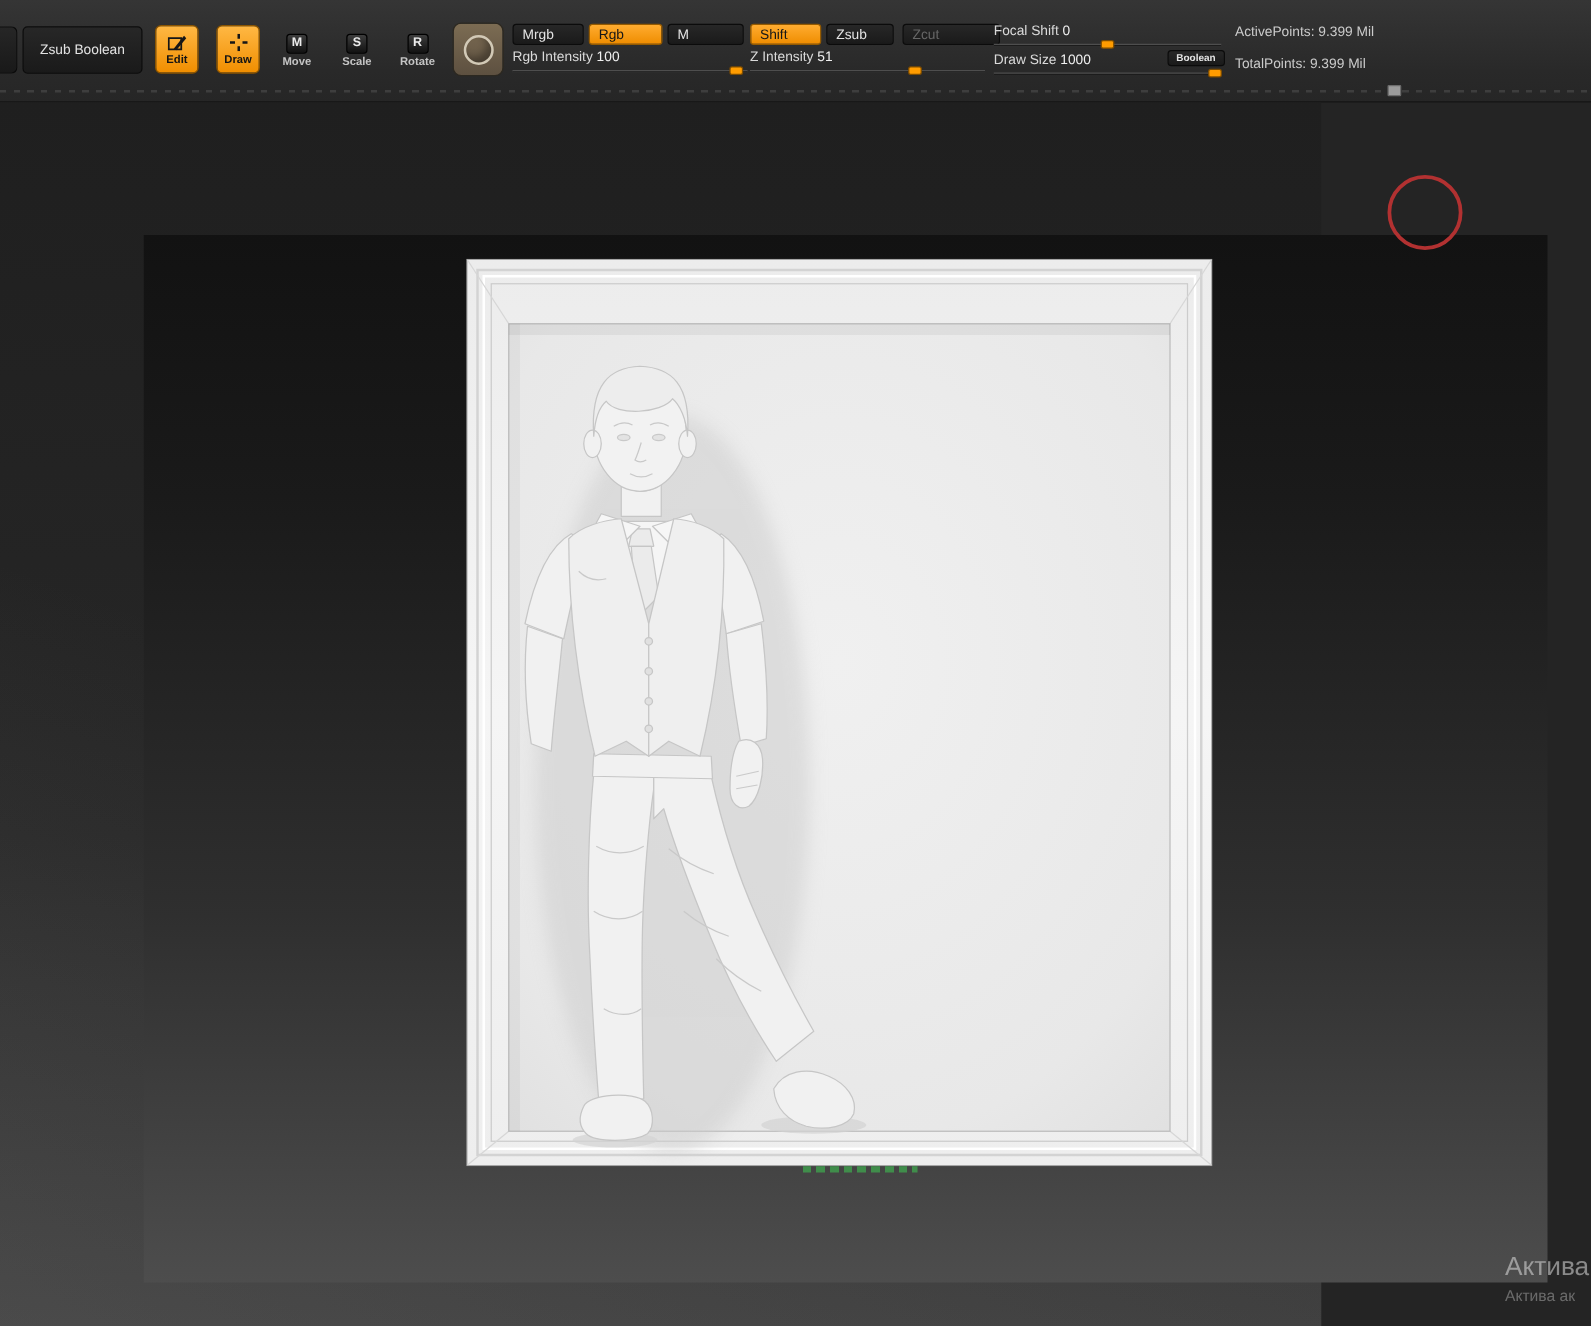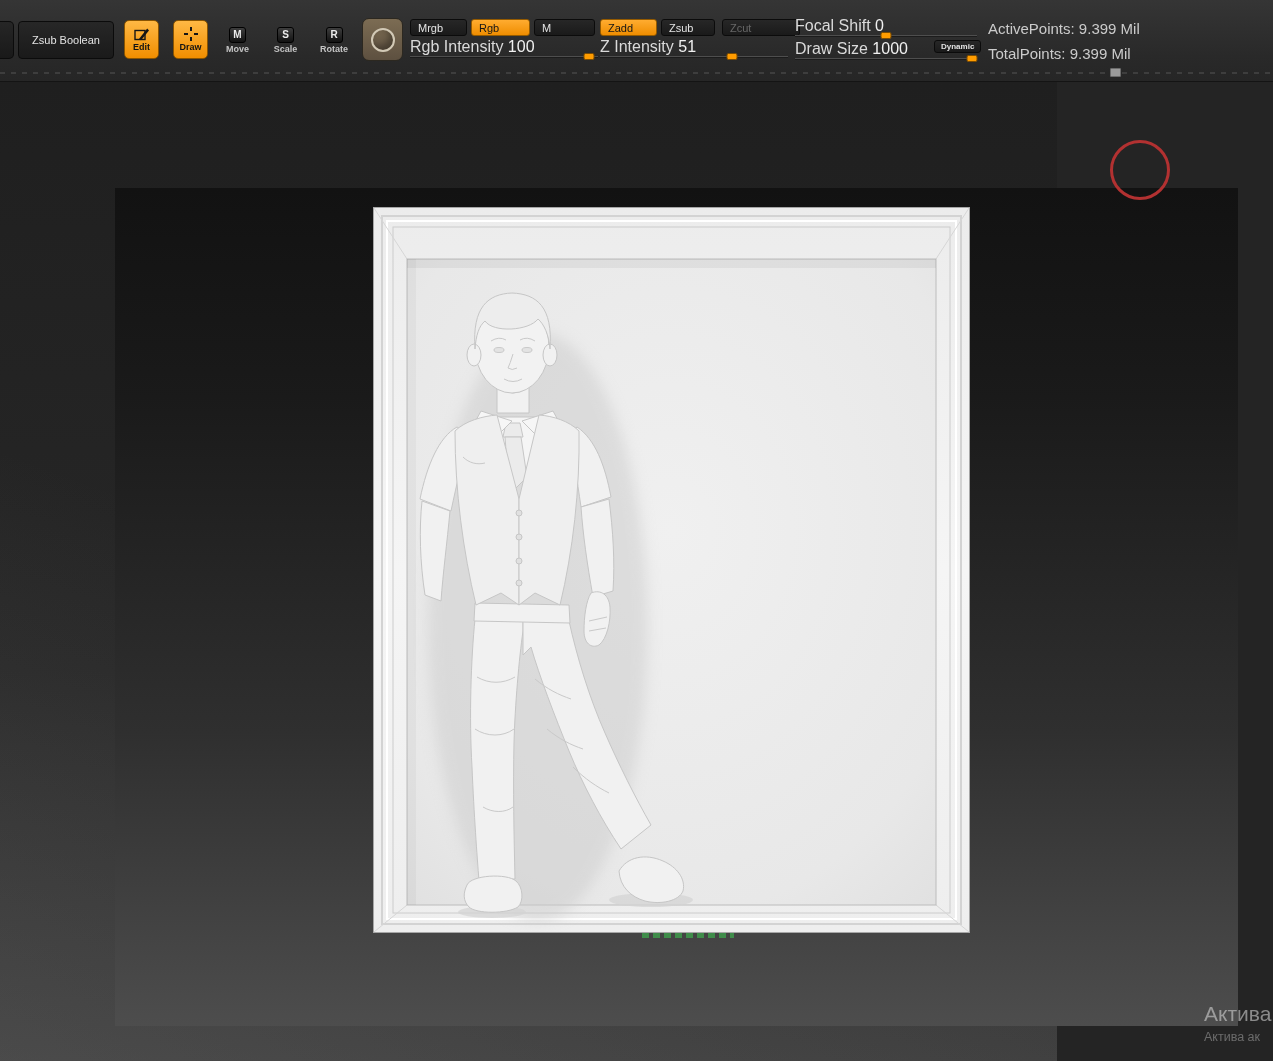--- a/index.html
+++ b/index.html
@@ -29,28 +29,28 @@
     display:flex;align-items:center;justify-content:center;}
   .brush-btn{left:362px;top:18px;width:41px;height:43px;border-radius:7px;
     background:linear-gradient(180deg,#7c6c53,#5d5040);border:1px solid #2c2820;}
   .brush-circle{display:block;width:24px;height:24px;margin:0 auto;border-radius:50%;
     border:2px solid #d2c9b6;box-shadow:inset -4px -4px 6px rgba(0,0,0,.3);}
   .mode-btn{font-size:11px;display:flex;align-items:center;padding-left:7px;border-radius:3px;}
   .mode-orange{background:linear-gradient(180deg,#ffac30,#ef8d00);
     border:1px solid #945a00;color:#161616;}
   .mode-btn.disabled{color:#676767;}
   .slider{height:20px;}
-  .slider-text{font-size:16px;color:#dadada;height:13px;white-space:nowrap;line-height:13px;}
+  .slider-text{font-size:11px;color:#dadada;height:13px;white-space:nowrap;line-height:13px;}
   .slider-text .sval{color:#f0f0f0;}
   .track{position:relative;margin-top:3px;height:2px;background:#4e4e4e;border-bottom:1px solid #1c1c1c;}
   .handle{position:absolute;top:-3px;width:11px;height:7px;background:#ff9c00;
     border:1px solid #7d4c00;border-radius:2px;transform:translateX(-50%);}
   .dynamic-btn{left:934px;top:40px;height:13px;padding:0 6px;font-size:8px;font-weight:bold;
     display:flex;align-items:center;border-radius:3px;}
-  .stat{font-size:15px;color:#cbcbcb;text-align:right;}
+  .stat{font-size:11px;color:#cbcbcb;text-align:right;}
   .tb-dashes{left:0;top:72px;width:100%;height:2px;
     background:repeating-linear-gradient(90deg,#3e3e3e 0 5px,transparent 5px 11px);}
   .tb-grip{left:1110px;top:68px;width:11px;height:9px;background:#9b9b9b;
     border:1px solid #6c6c6c;border-radius:1px;}
 
   
   .viewport{position:absolute;left:0;top:82px;width:1057px;height:979px;
     background:linear-gradient(200deg,rgba(0,0,0,0) 55%,rgba(130,130,130,.22) 100%),
                linear-gradient(180deg,#1f1f1f,#272727 60%,#3b3b3b 100%);}
   .document{position:absolute;left:115px;top:106px;width:1123px;height:838px;
@@ -119,21 +119,21 @@
 
     <div class="tb slider" style="left:410px;top:40px;width:188px;">
       <div class="slider-text">
         <span>Rgb Intensity</span>&nbsp;<span class="sval">100</span>
       </div>
       <div class="track">
         <span class="handle" style="left: 95%;"></span>
       </div>
     </div>
 
-    <button class="tb mode-btn mode-orange" style="left:600px;top:19px;width:57px;height:17px;">Zadd</button>
+    <button class="tb mode-btn mode-orange" style="left:600px;top:19px;width:57px;height:17px;">Shift</button>
     <button class="tb mode-btn btn-dark" style="left:661px;top:19px;width:54px;height:17px;">Zsub</button>
     <button class="tb mode-btn btn-dark disabled" style="left:722px;top:19px;width:78px;height:17px;">Zcut</button>
 
     <div class="tb slider" style="left:600px;top:40px;width:188px;">
       <div class="slider-text">
         <span>Z Intensity</span>&nbsp;<span class="sval">51</span>
       </div>
       <div class="track">
         <span class="handle" style="left: 70%;"></span>
       </div>
@@ -150,21 +150,21 @@
 
     <div class="tb slider" style="left:795px;top:42px;width:182px;">
       <div class="slider-text">
         <span>Draw Size</span>&nbsp;<span class="sval">1000</span>
       </div>
       <div class="track">
         <span class="handle" style="left: 97%;"></span>
       </div>
     </div>
 
-    <button class="tb btn-dark dynamic-btn">Dynamic</button>
+    <button class="tb btn-dark dynamic-btn">Boolean</button>
 
     <div class="tb stat" style="left:988px;top:20px;">ActivePoints: 9.399 Mil</div>
     <div class="tb stat" style="left:988px;top:45px;">TotalPoints: 9.399 Mil</div>
 
     <div class="tb tb-dashes"></div>
     <div class="tb tb-grip"></div>
   </header>
 
   <div class="viewport">
 

